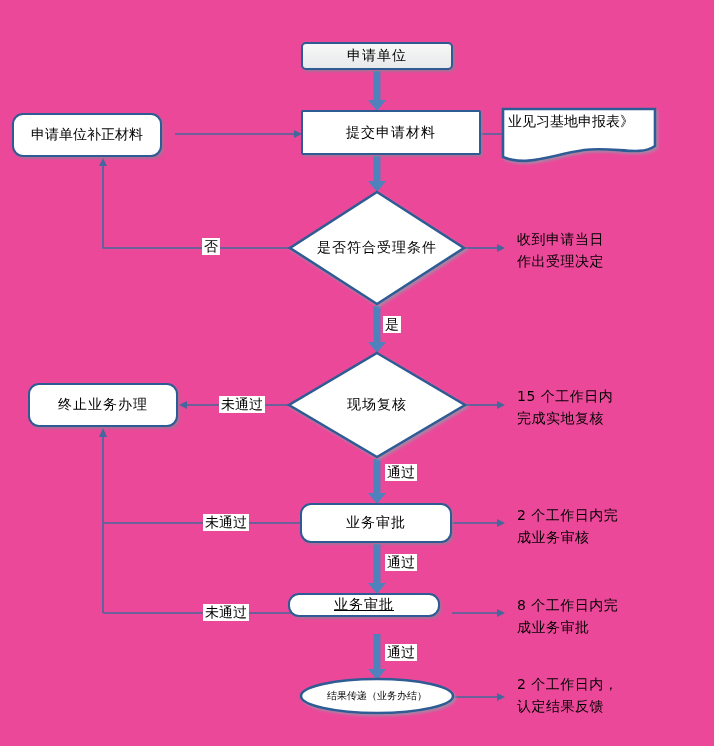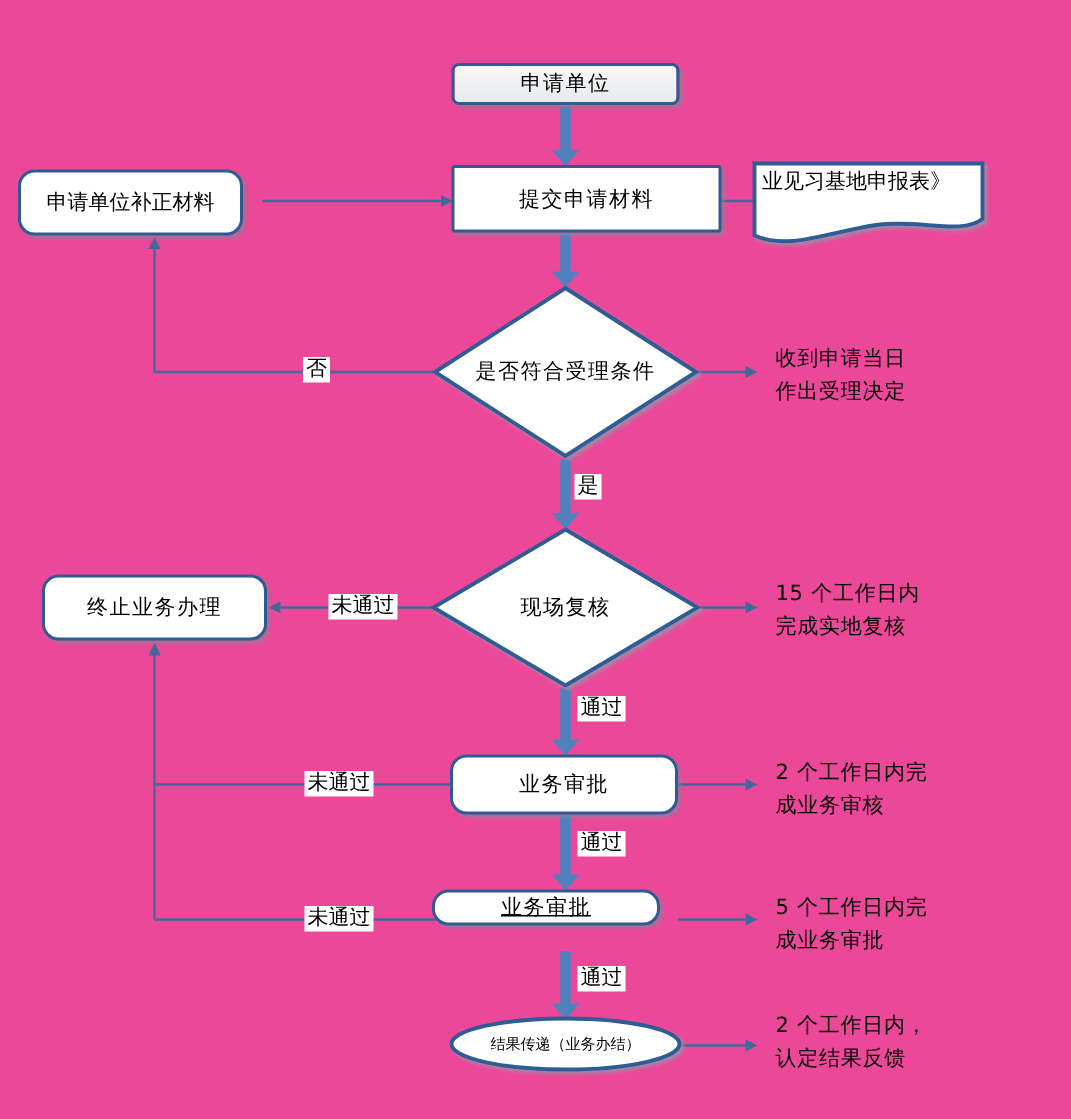--- a/index.html
+++ b/index.html
@@ -151,21 +151,21 @@
     <div>15 个工作日内</div>
     <div>完成实地复核</div>
   </div>
 
   <div class="note" style="left:517px;top:504px;">
     <div>2 个工作日内完</div>
     <div>成业务审核</div>
   </div>
 
   <div class="note" style="left:517px;top:594px;">
-    <div>5 个工作日内完</div>
+    <div>8 个工作日内完</div>
     <div>成业务审批</div>
   </div>
 
   <div class="note" style="left:517px;top:673px;">
     <div>2 个工作日内，</div>
     <div>认定结果反馈</div>
   </div>
 
 </div>
 

